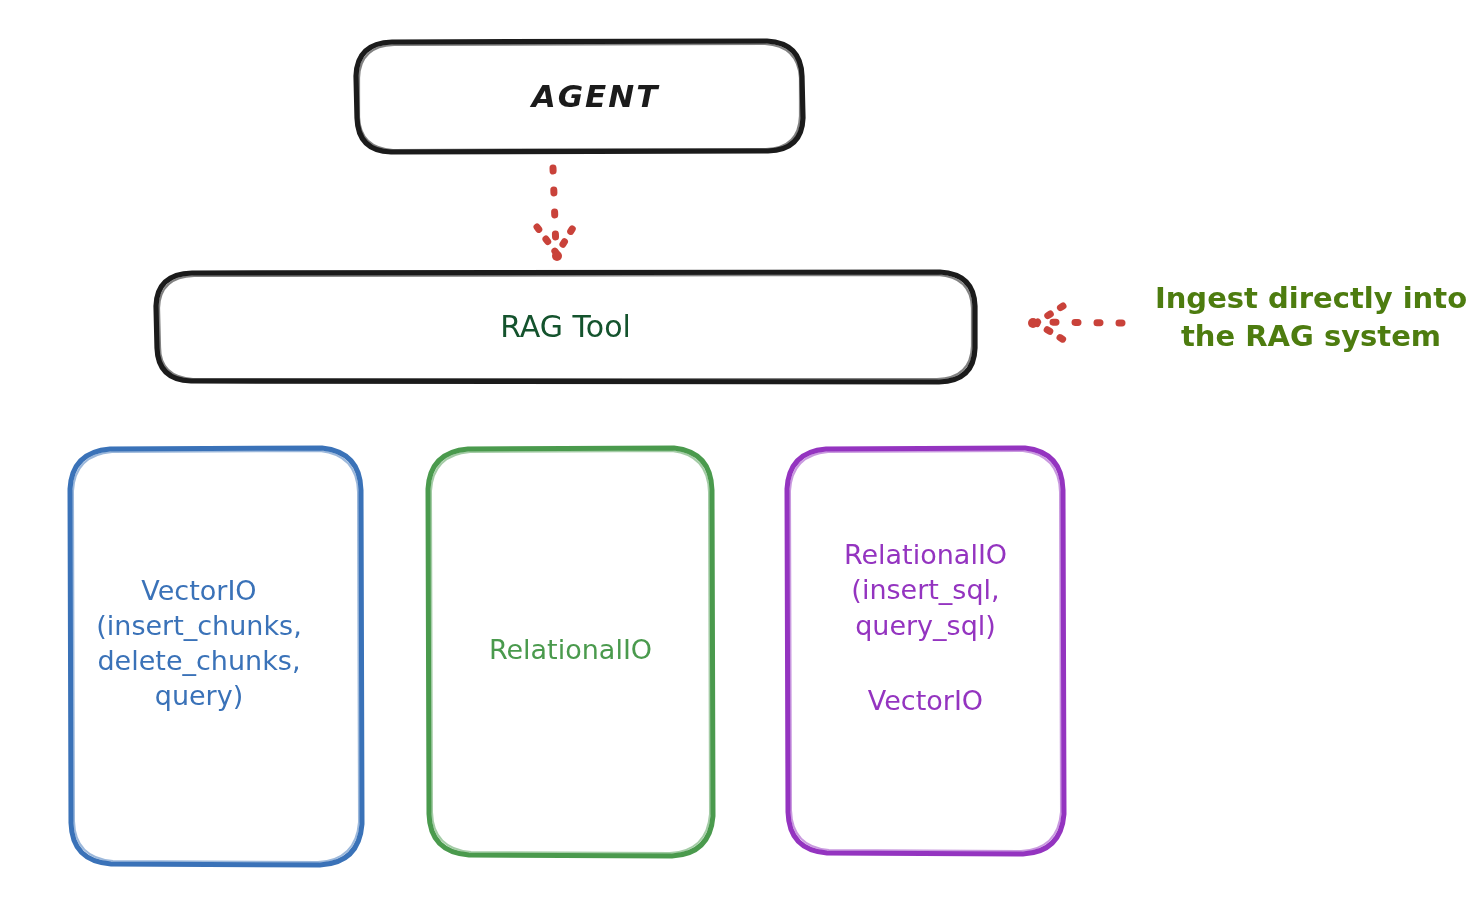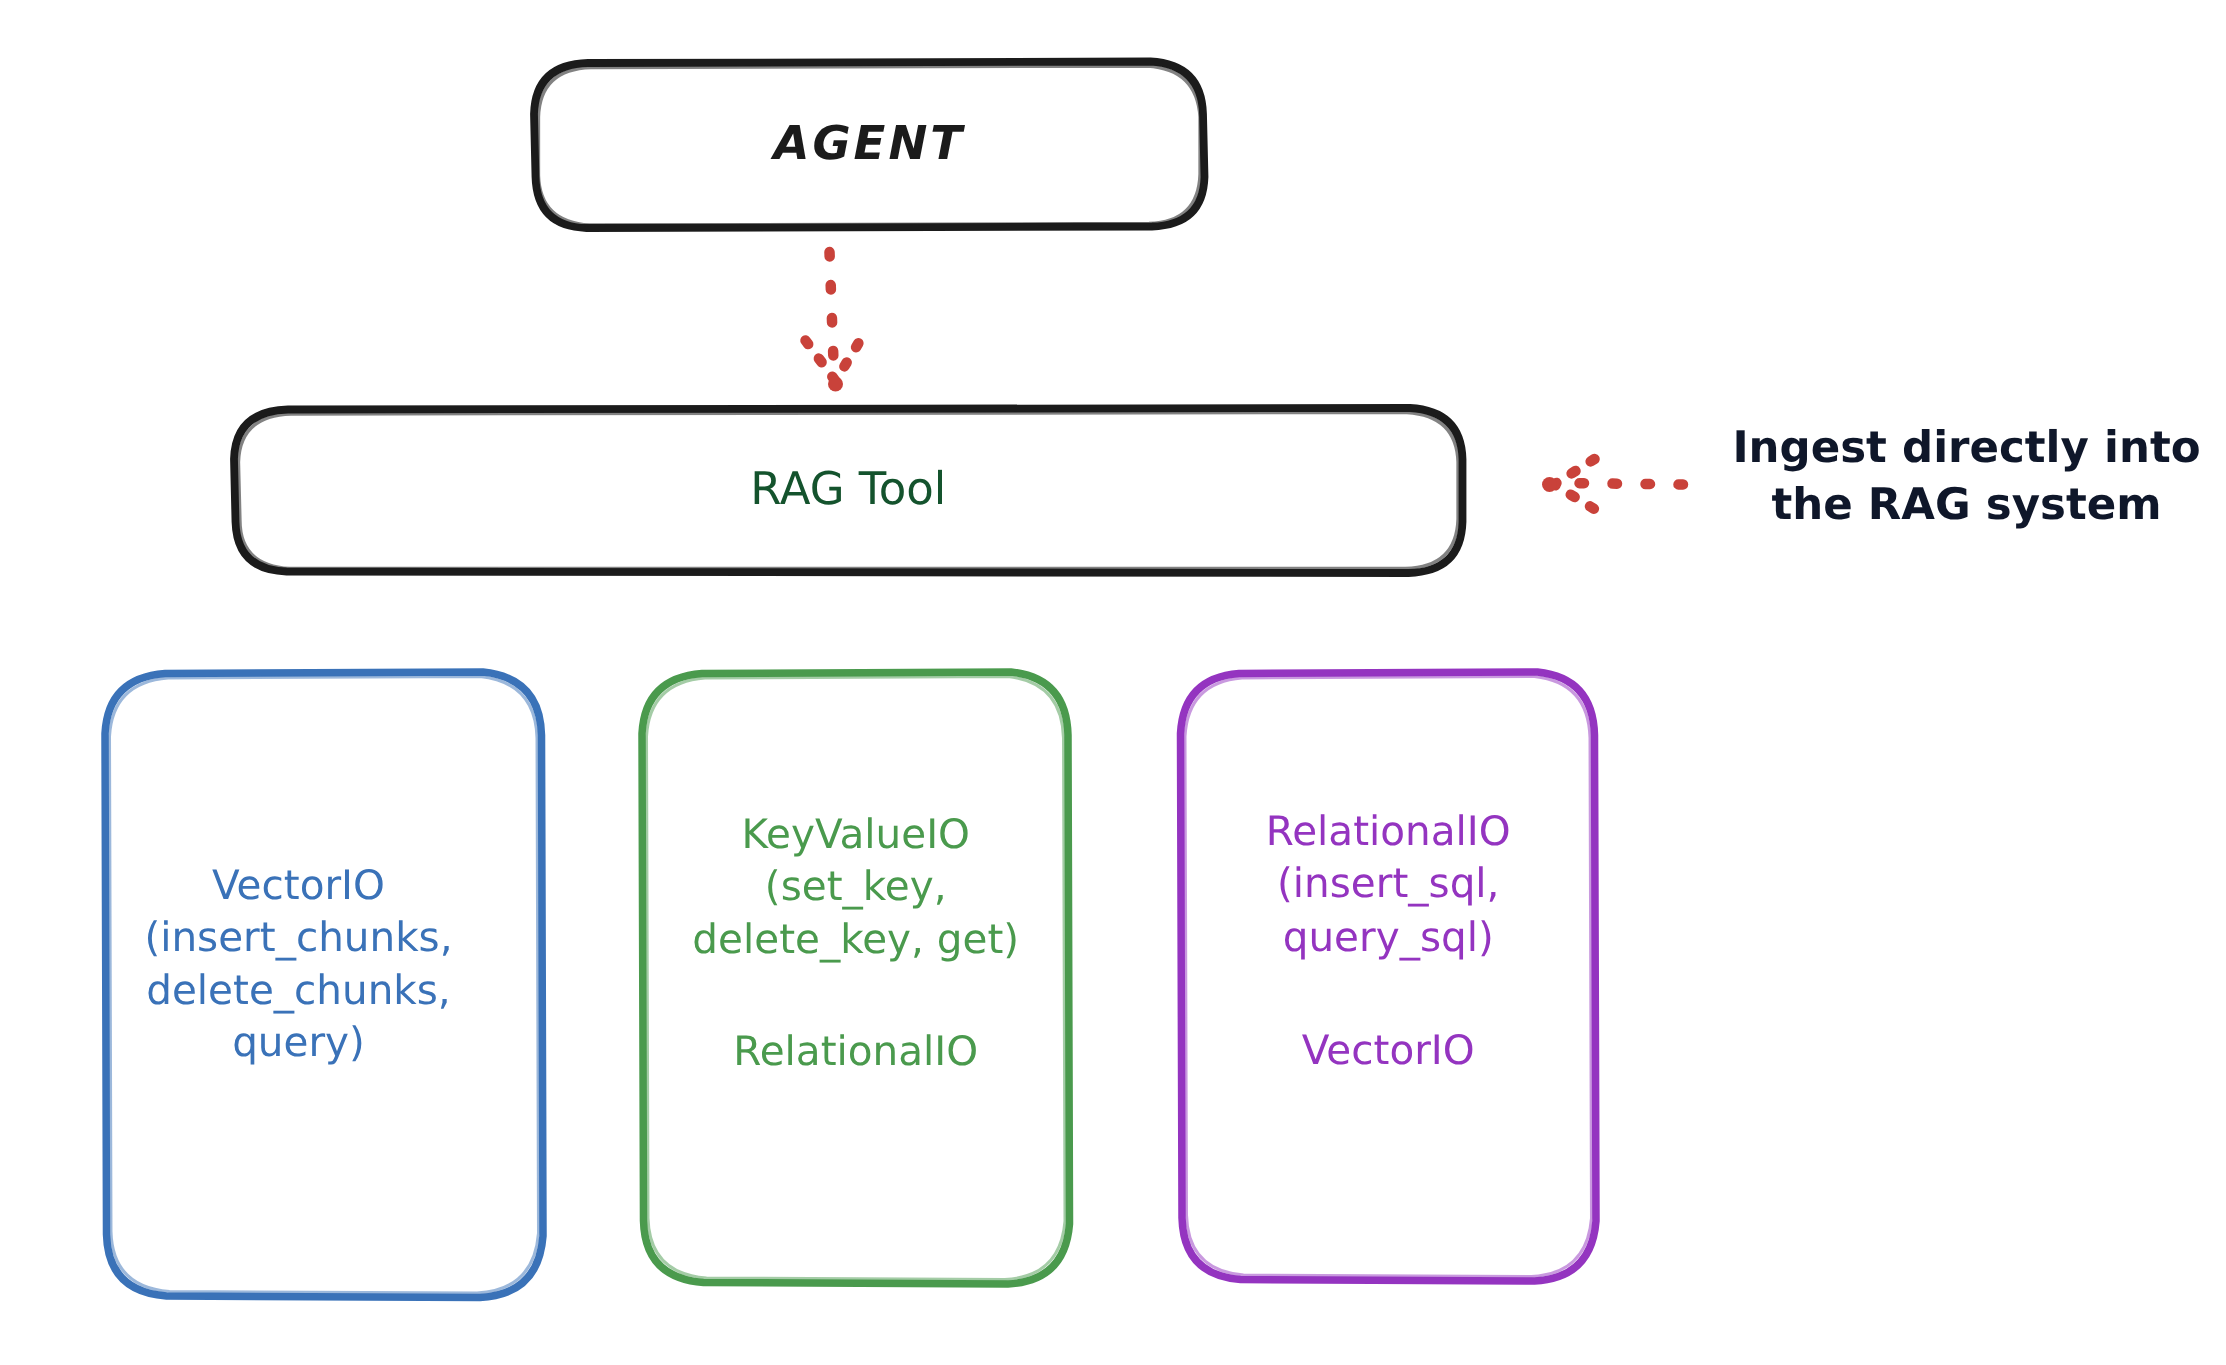--- a/index.html
+++ b/index.html
@@ -37,21 +37,21 @@
   }
 
   .node-label {
     font-family: "DejaVu Sans", sans-serif;
     white-space: pre-line;
     line-height: 1.28;
   }
 
   
   #agent-node {
-    left: 356px;
+    left: 372px;
     top: 41px;
     width: 447px;
     height: 111px;
   }
   #agent-node .node-label {
     font-size: 31px;
     font-style: italic;
     font-weight: 600;
     letter-spacing: 2px;
     color: #1b1b1b;
@@ -117,21 +117,21 @@
   #keyvalue-node .stack { transform: translateY(-24px); }
   #relational-node .stack { transform: translateY(-32px); margin-top: 15px; }
 
   
   #annotation {
     position: absolute;
     left: 1146px;
     top: 279px;
     width: 330px;
     text-align: center;
-    color: #0f172a;
+    color: #4d7c0f;
     font-size: 29px;
     font-weight: 600;
     line-height: 1.32;
     white-space: pre-line;
   }
 </style>
 </head>
 <body>
 
 <svg id="canvas" viewBox="0 0 1484 910" xmlns="http://www.w3.org/2000/svg">
@@ -196,23 +196,20 @@
   <div class="stack">
     <div class="provider-label">VectorIO
 (insert_chunks,
 delete_chunks,
 query)</div>
   </div>
 </div>
 
 <div class="node" id="keyvalue-node">
   <div class="stack">
-    <div class="provider-label">KeyValueIO
-(set_key,
-delete_key, get)</div>
     <div class="provider-sublabel">RelationalIO</div>
   </div>
 </div>
 
 <div class="node" id="relational-node">
   <div class="stack">
     <div class="provider-label">RelationalIO
 (insert_sql,
 query_sql)</div>
     <div class="provider-sublabel">VectorIO</div>

